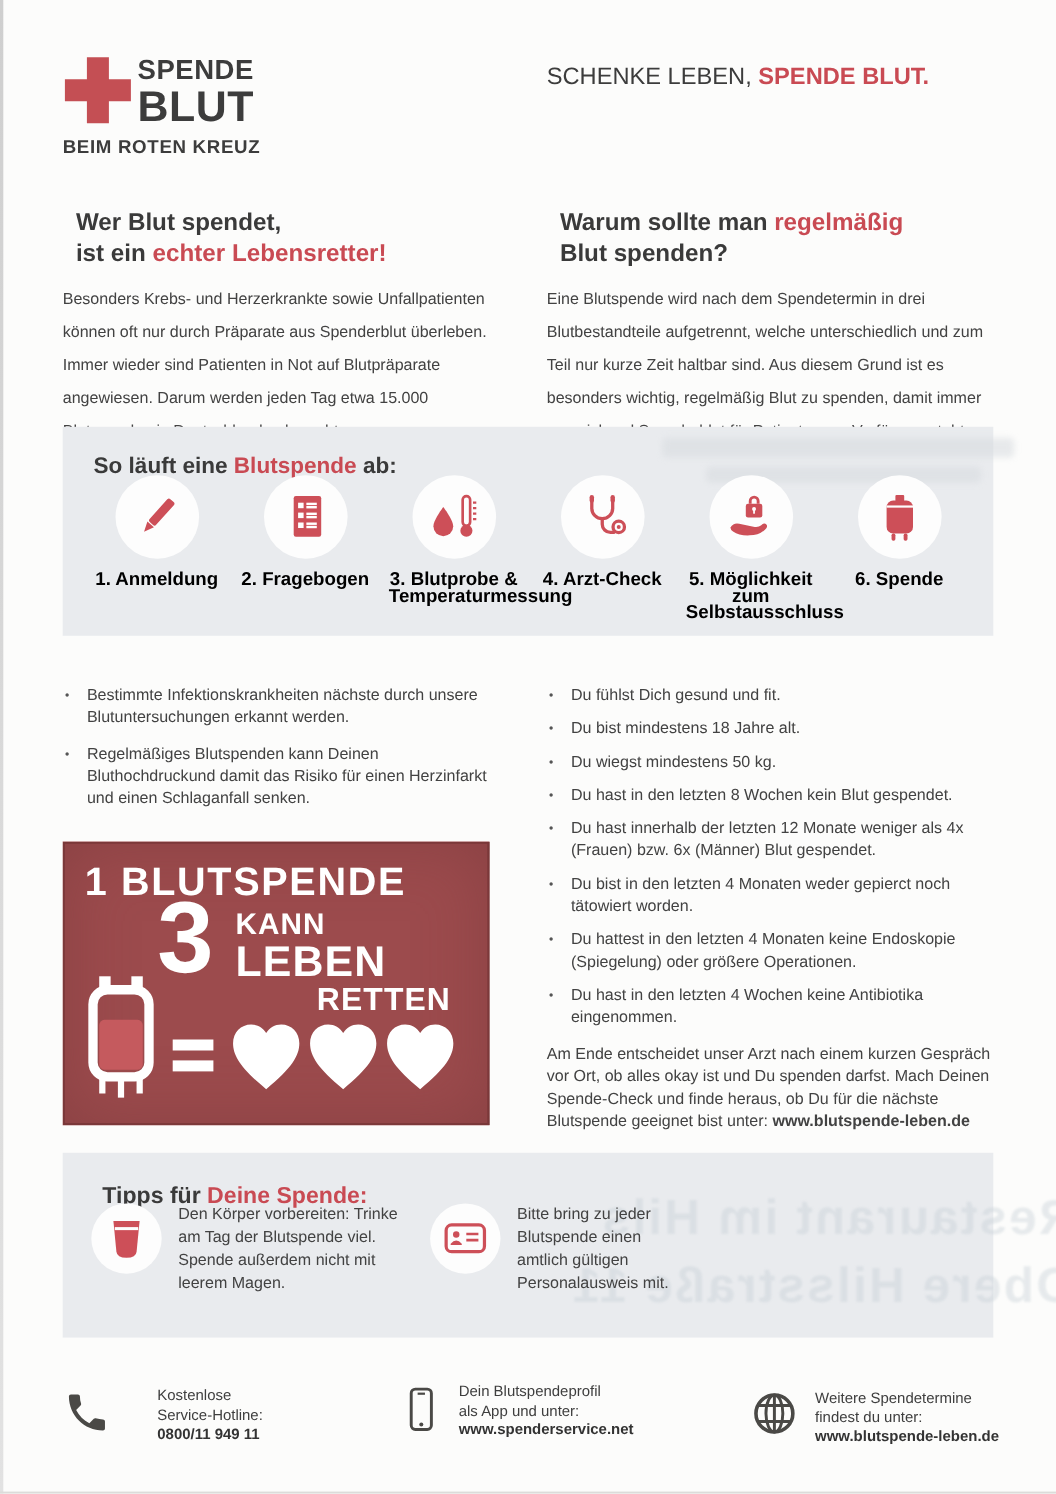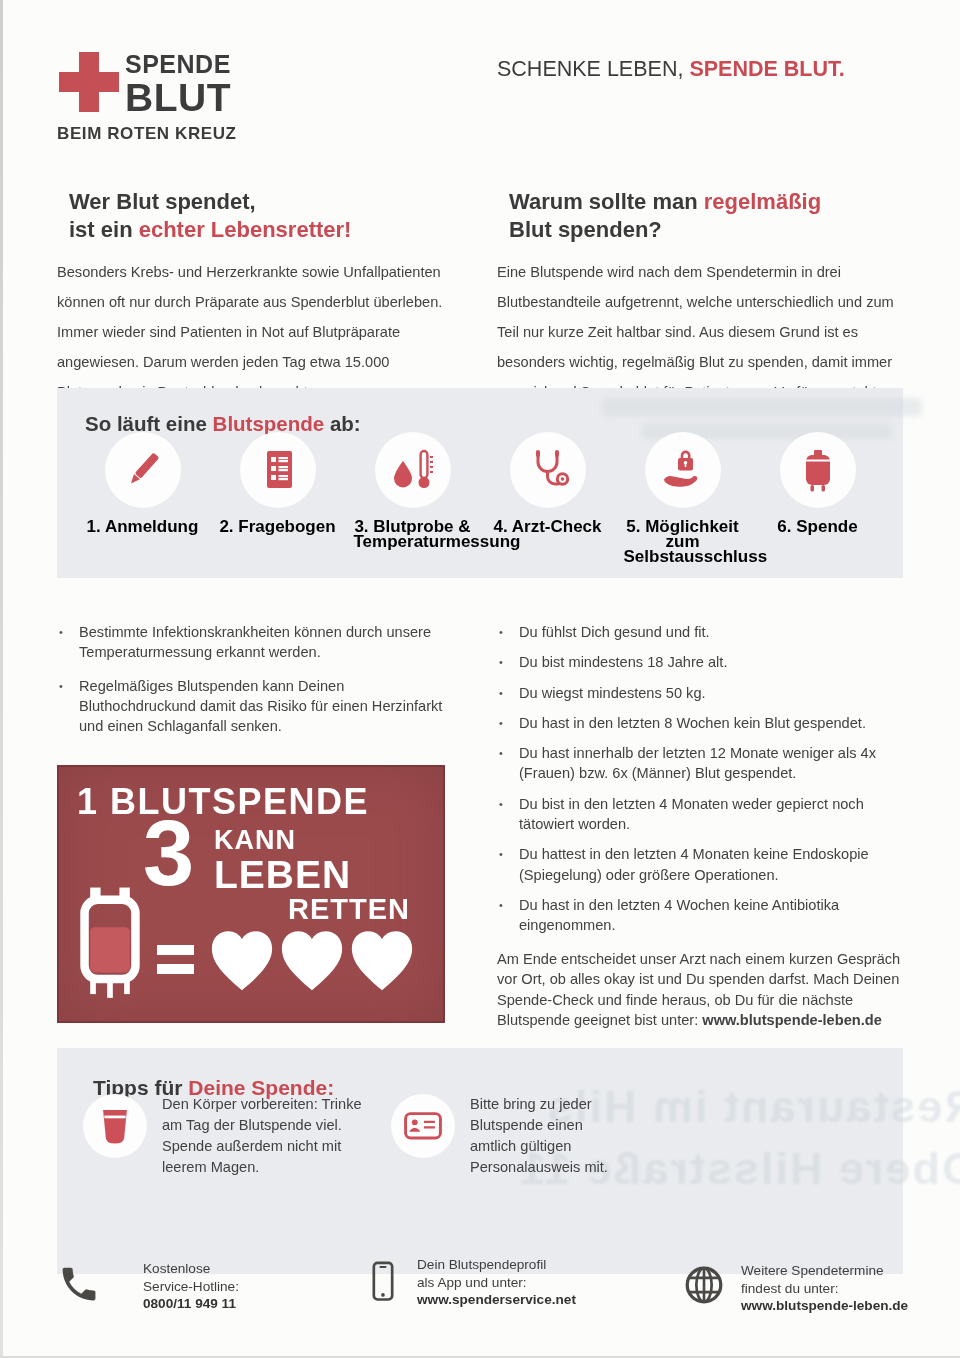--- a/index.html
+++ b/index.html
@@ -23,21 +23,21 @@
   
   .col-left{position:absolute;left:57px;top:176px;width:404px;}
   .col-right{position:absolute;left:497px;top:176px;width:414px;}
   h2.sec{font-size:22px;line-height:28px;font-weight:700;color:#3a3a3a;margin:12px;}
   .body-text{font-size:14.6px;line-height:30px;color:#424242;margin-top:13px;}
   .cta{font-size:14.6px;line-height:21px;font-weight:700;color:#3a3a3a;margin-top:12px;}
 
   
   .band{position:absolute;left:57px;width:846px;background:#e9ebee;}
   .band1{top:388px;height:190px;}
-  .band2{top:1048px;height:226px;}
+  .band2{top:1048px;height:168px;}
   .band h2.sec{position:absolute;left:16px;top:10px;}
   .band2 h2.sec{left:24px;top:14px;}
 
   .smudge{position:absolute;background:#d7dbdf;filter:blur(3px);opacity:.55;border-radius:4px;}
   .ghost{position:absolute;left:240px;top:28px;width:680px;transform:scaleX(-1);color:#c6cfd6;opacity:.4;font-weight:700;font-size:45px;line-height:62px;letter-spacing:2px;filter:blur(1px);white-space:nowrap;}
 
   .steps{position:absolute;left:18px;right:18px;top:44px;display:flex;}
   .step{flex:1;display:flex;flex-direction:column;align-items:center;}
   .step-circle{width:76px;height:76px;border-radius:50%;background:#fdfdfd;display:flex;align-items:center;justify-content:center;}
   .step-label{margin-top:11px;font-size:17px;line-height:15px;font-weight:700;color:#000000;text-align:center;max-width:118px;}
@@ -213,21 +213,21 @@
         </div>
         <div class="step-label">6. Spende</div>
       </div>
 
 
     </div>
   </div>
 
   <div class="benefits">
     <div class="blist">
-      <div class="bitem">Bestimmte Infektionskrankheiten können durch unsere Temperaturmessung erkannt werden.</div>
+      <div class="bitem">Bestimmte Infektionskrankheiten nächste durch unsere Blutuntersuchungen erkannt werden.</div>
       <div class="bitem">Regelmäßiges Blutspenden kann Deinen Bluthochdruckund damit das Risiko für einen Herzinfarkt und einen Schlaganfall senken.</div>
     </div>
   </div>
 
   <div class="banner">
     <div class="bn1">1 BLUTSPENDE</div>
     <div class="bn3">3</div>
     <div class="bnkann">KANN</div>
     <div class="bnleben">LEBEN</div>
     <div class="bnretten">RETTEN</div>

